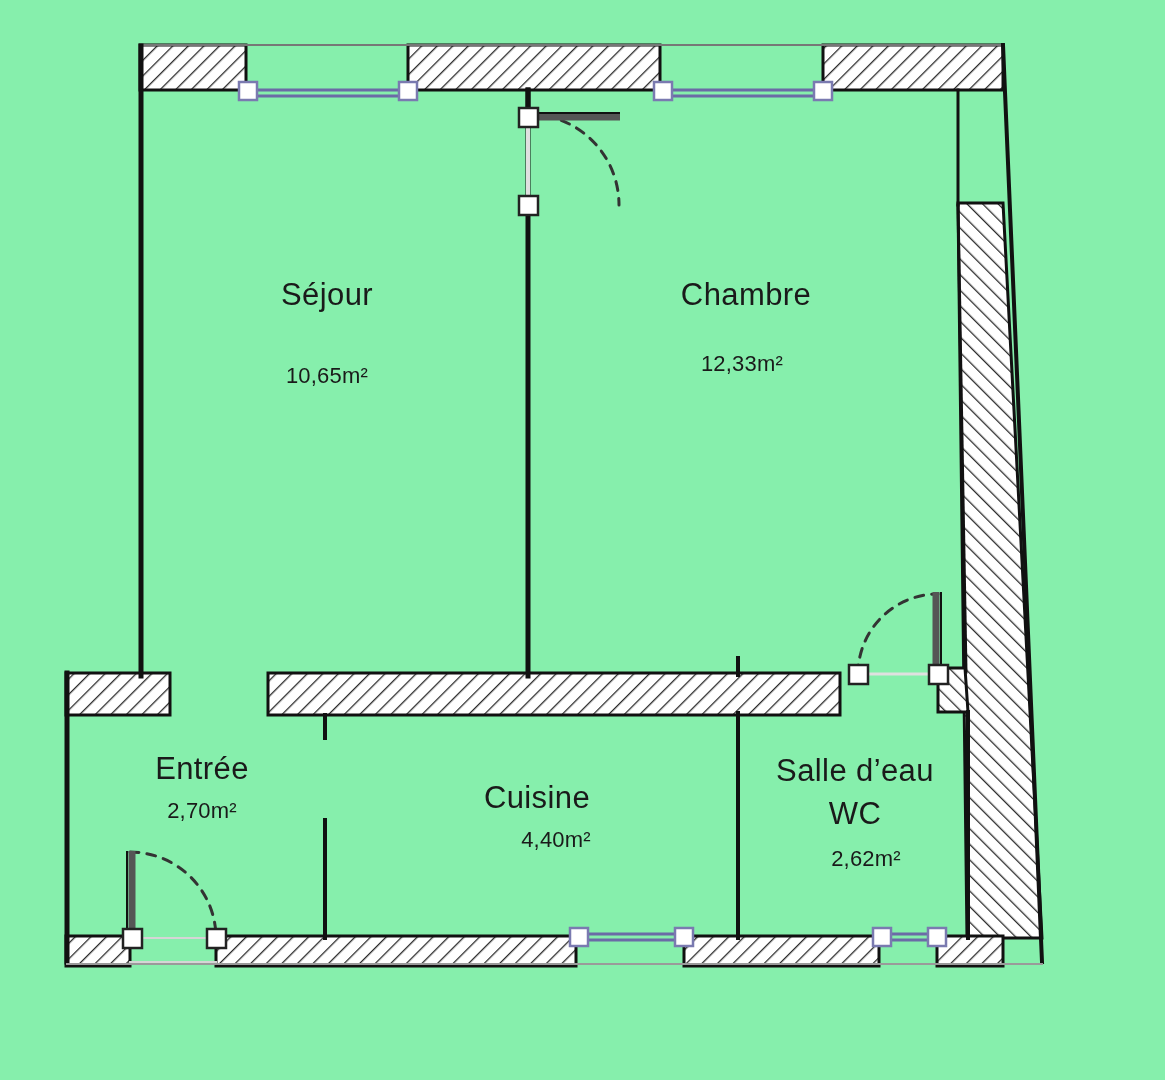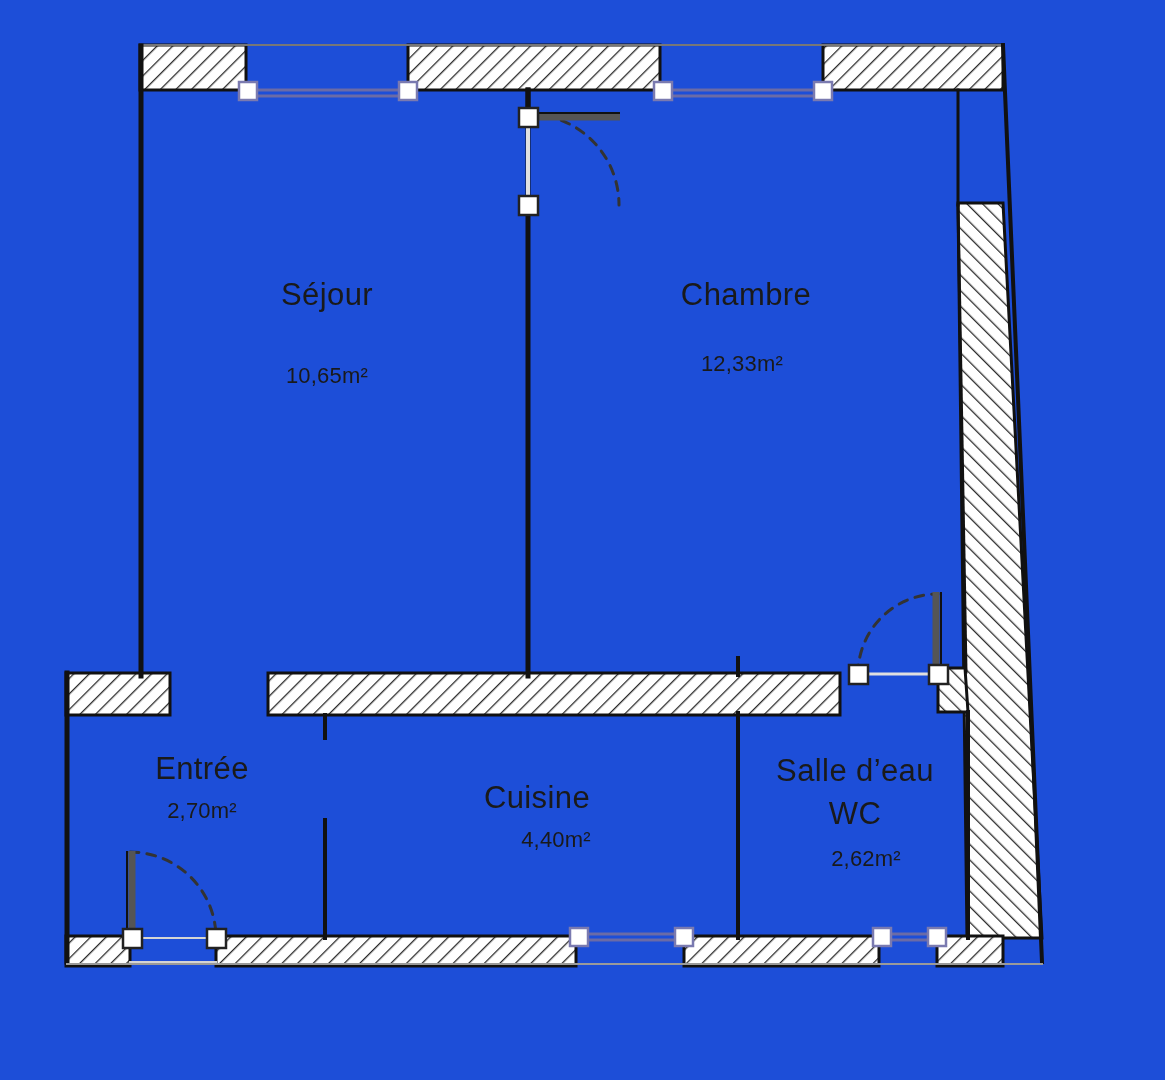--- a/index.html
+++ b/index.html
@@ -10,21 +10,21 @@
   body {
     width: 1165px;
     height: 1080px;
     font-family: "Liberation Sans", sans-serif;
     overflow: hidden;
   }
   #floorplan-root {
     position: relative;
     width: 1165px;
     height: 1080px;
-    background: #1d4ed8;
+    background: #86efac;
   }
   svg.plan {
     display: block;
     width: 1165px;
     height: 1080px;
   }
   .room-name {
     font-family: "Liberation Sans", sans-serif;
     font-size: 31px;
     fill: #1a1a1a;

